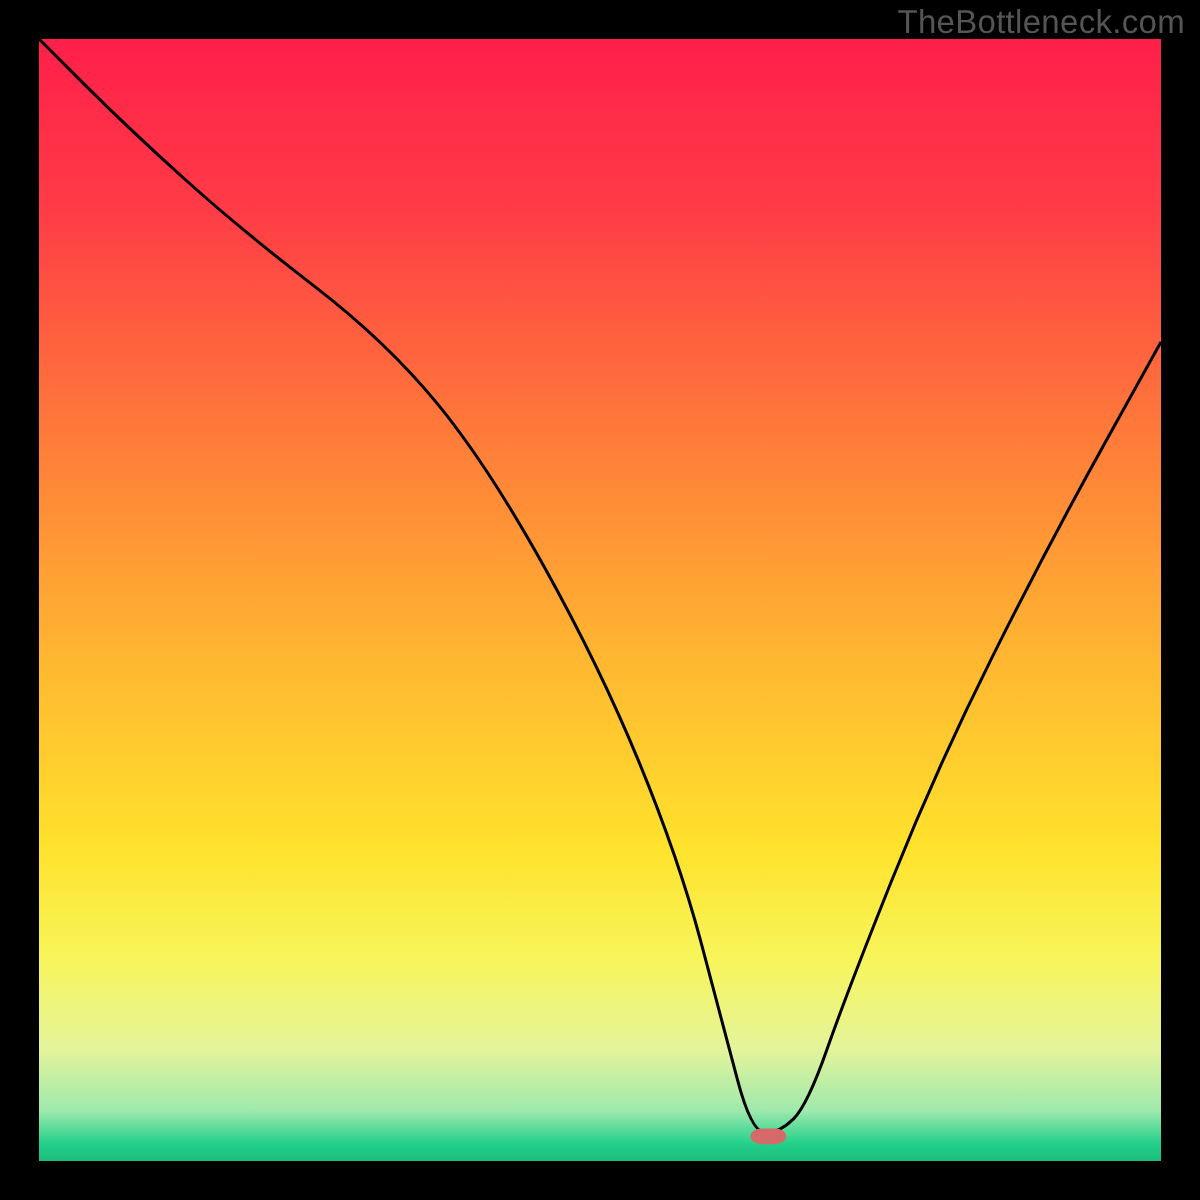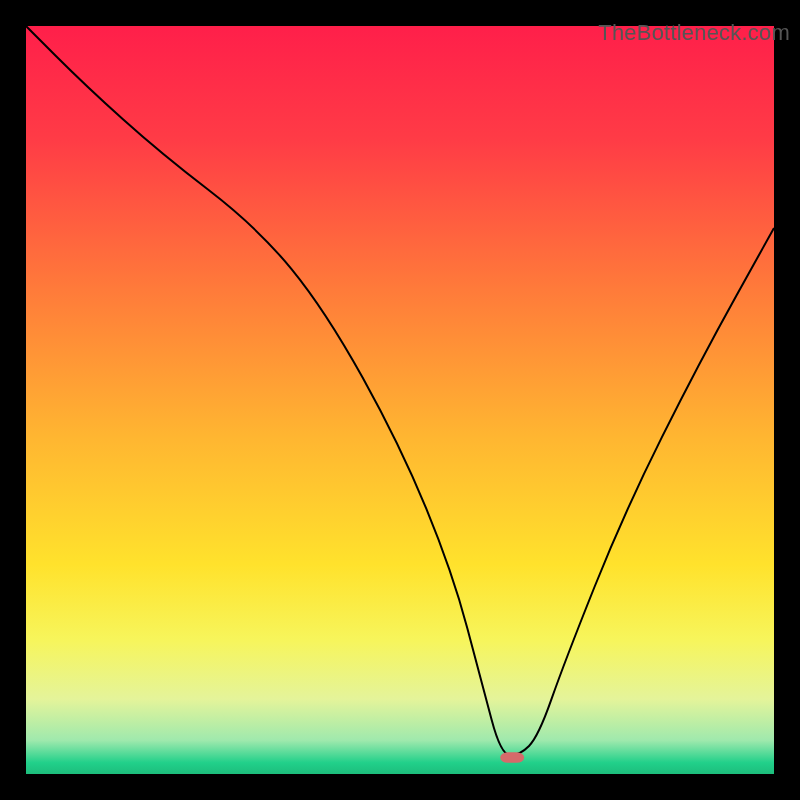--- a/index.html
+++ b/index.html
@@ -12,21 +12,21 @@
     font-family: Arial, Helvetica, sans-serif;
   }
   .outer {
     position: relative;
     width: 800px;
     height: 800px;
     background: #000;
   }
   .watermark {
     position: absolute;
-    top: 20px;
+    top: 2px;
     right: 10px;
     color: #555;
     font-size: 22px;
     font-weight: 500;
     letter-spacing: 0.2px;
     z-index: 3;
     user-select: none;
   }
   .plot {
     position: absolute;

